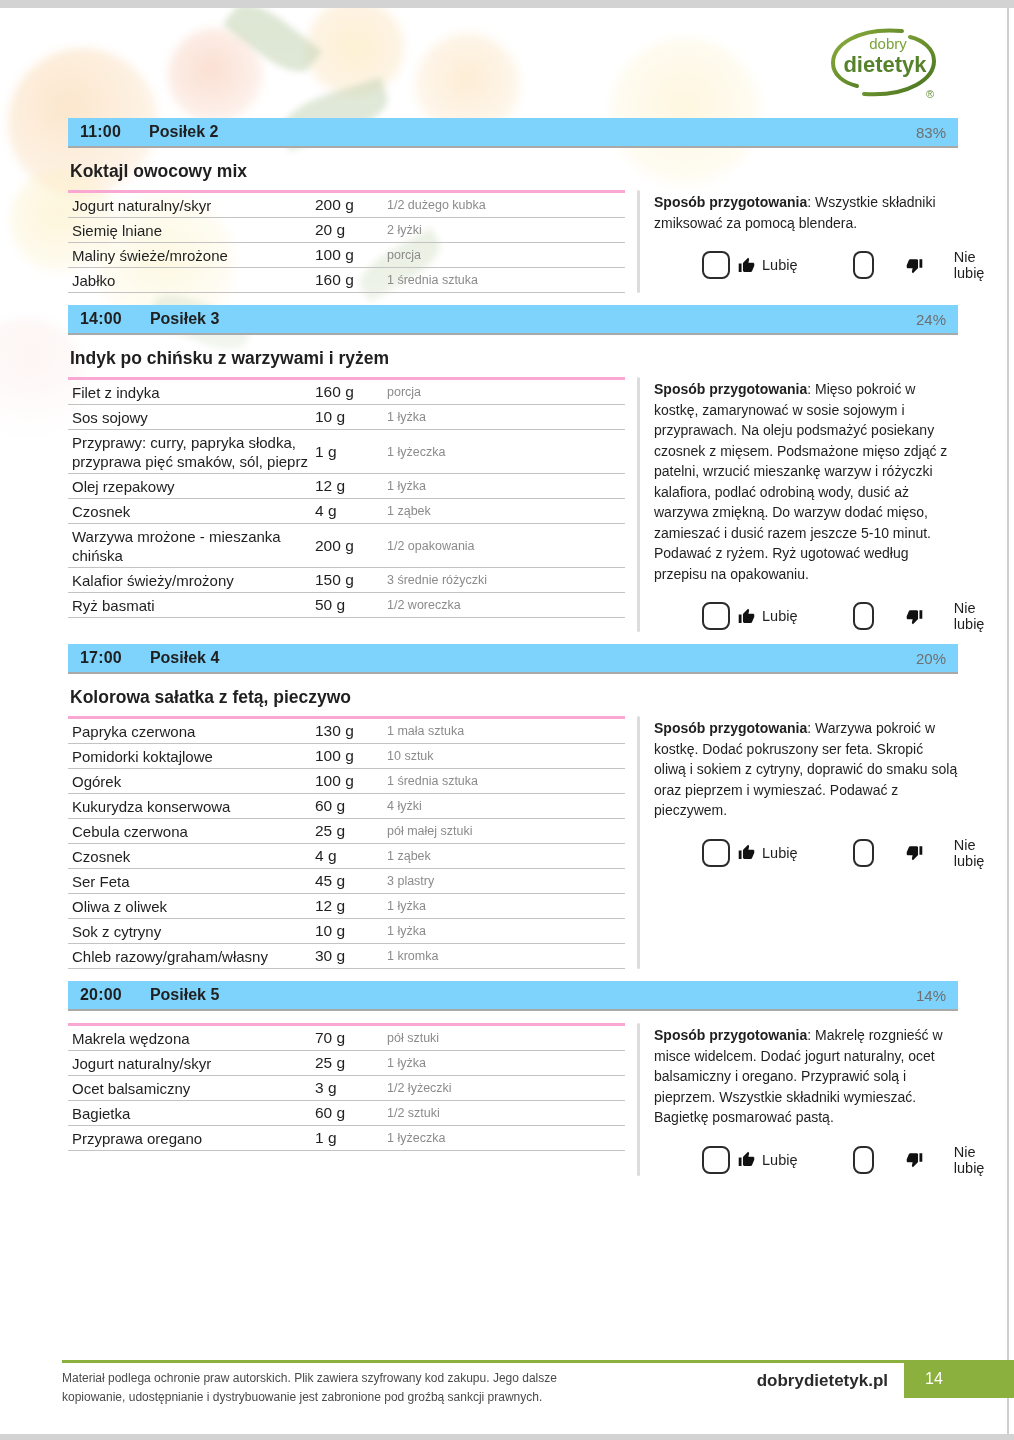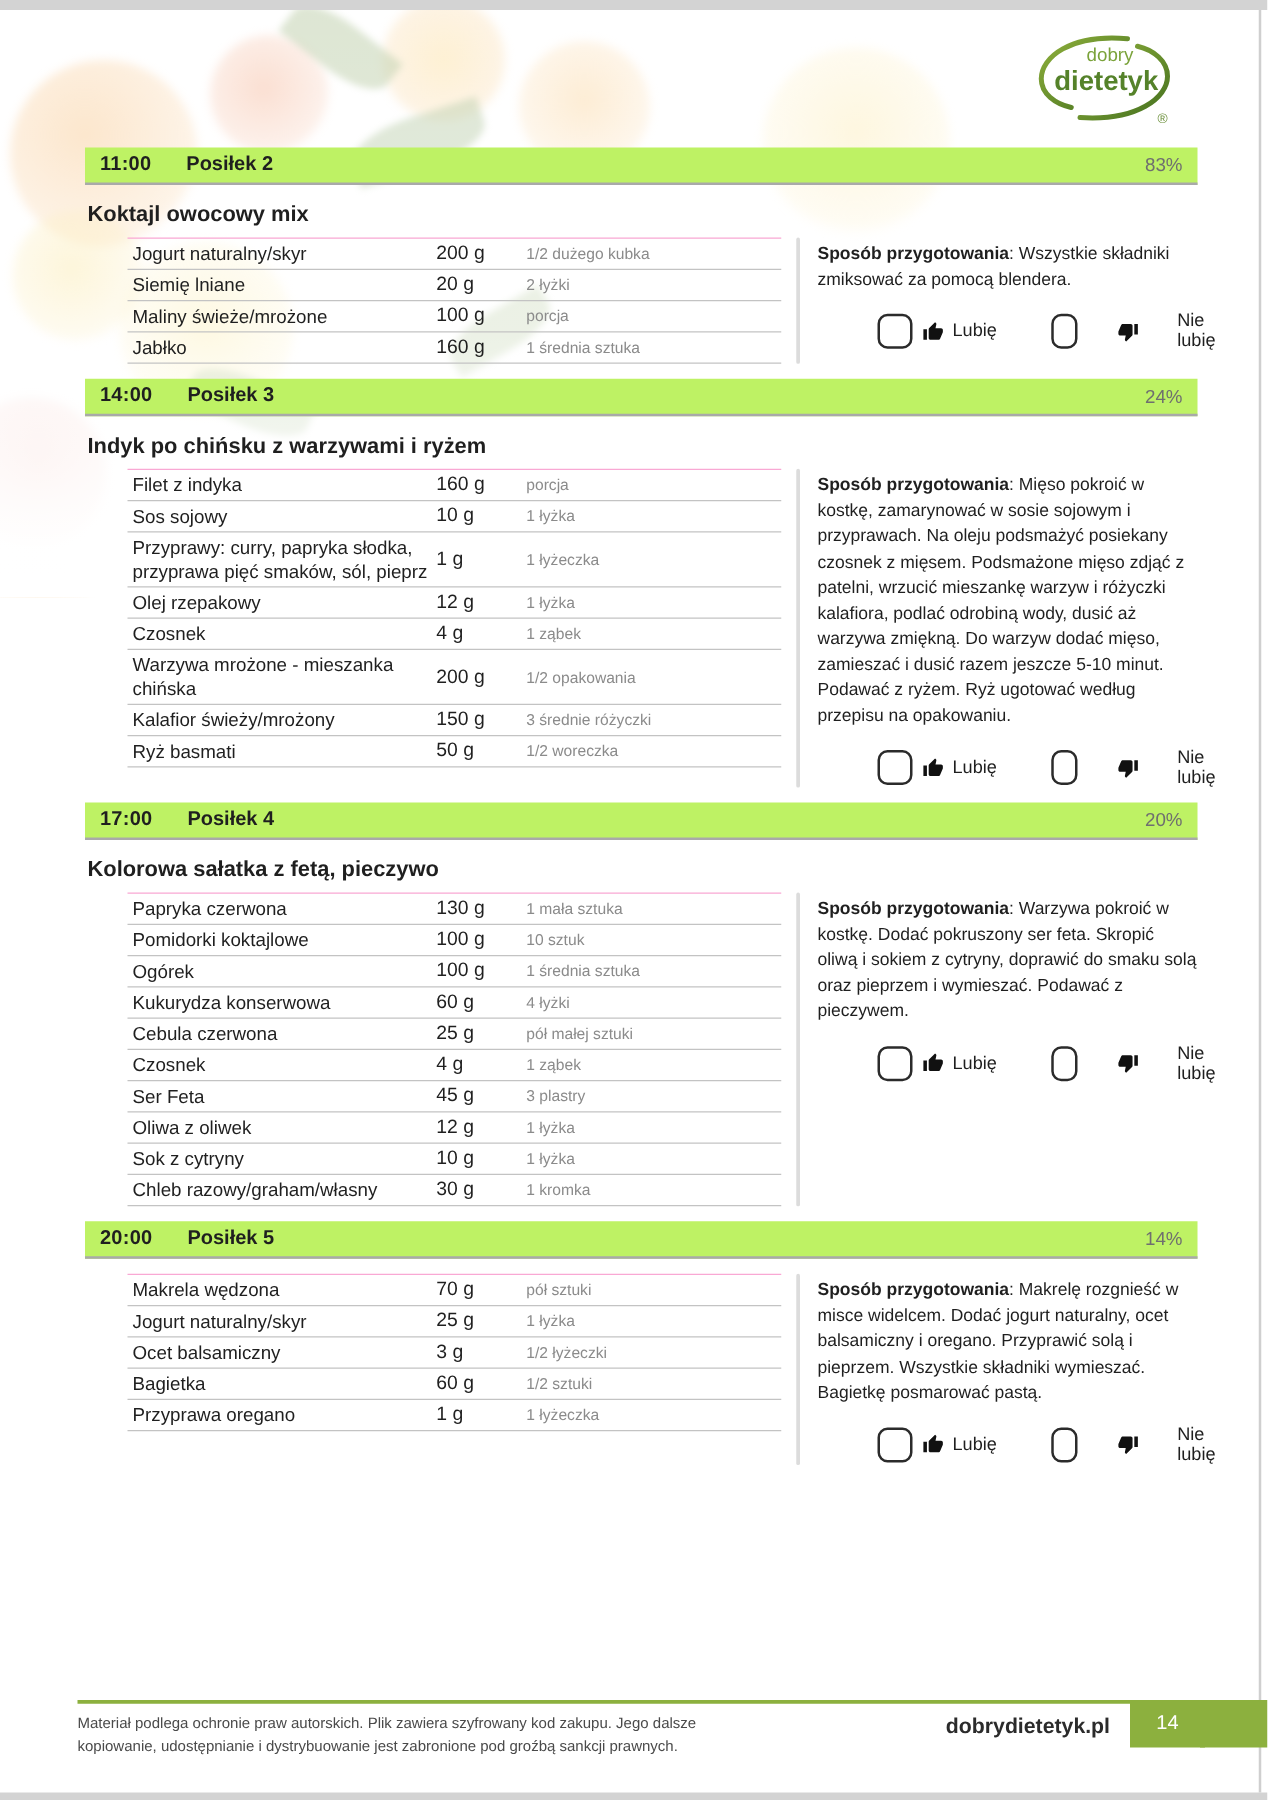--- a/index.html
+++ b/index.html
@@ -21,47 +21,47 @@
      linear-gradient(180deg, rgba(255,255,255,.55) 0%, rgba(255,255,255,.62) 55%, #ffffff 96%);}
 
   
   .logo{position:absolute;top:24px;left:826px;width:118px;height:84px;}
 
   
   .content{position:absolute;top:118px;left:68px;width:890px;}
 
   .meal{margin-bottom:12px;}
   .meal-header{
-    height:30px;background:#bef264;border-bottom:2px solid #a9a9a9;
+    height:30px;background:#7dd3fc;border-bottom:2px solid #a9a9a9;
     display:flex;align-items:center;padding:0 12px;box-sizing:border-box;
     margin-bottom:12px;
   }
   .meal-time{font-weight:bold;font-size:16px;letter-spacing:.2px;}
   .meal-name{font-weight:bold;font-size:16px;margin-left:28px;}
   .meal-percent{margin-left:auto;font-size:15px;color:#6f6f6f;}
 
   .meal-title{font-size:17.5px;font-weight:bold;margin:0 0 8px 2px;line-height:22px;}
 
   .meal-body{display:flex;align-items:stretch;}
-  .ingredients{width:557px;border-top:1px solid #f9a8d4;margin-left:34px;}
+  .ingredients{width:557px;border-top:3px solid #f9a8d4;}
   .ing-row{
     display:grid;grid-template-columns:247px 72px auto;align-items:center;
     border-bottom:1px solid #c3c3c3;padding:2.5px 0;min-height:18px;
   }
   .ing-name{font-size:15px;line-height:19px;padding-left:4px;}
   .ing-amount{font-size:15.5px;}
   .ing-measure{font-size:12.5px;color:#8b8b8b;}
 
   .vdivider{width:3px;background:#dcdcdc;margin-left:12px;border-radius:2px;}
   .prep{width:304px;padding-left:14px;}
   .prep-text{margin:2px 0 0 0;font-size:14px;line-height:20.5px;color:#1f1f1f;}
   .prep-text b{font-weight:bold;}
   .votes{display:flex;align-items:center;margin-top:16px;padding-left:48px;}
   .vote{display:flex;align-items:center;cursor:pointer;}
-  .vote + .vote{margin-left:44px;gap:24px;}
+  .vote + .vote{margin-left:56px;gap:24px;}
   .checkbox{
     width:24px;height:24px;border:2px solid #2b2b2b;border-radius:8px;
     background:#ffffff;display:inline-block;
   }
   .thumb{margin-left:8px;flex:0 0 auto;}
   .vote-label{margin-left:7px;font-size:14.5px;}
 
   
   .footer-line{position:absolute;left:62px;top:1360px;width:842px;height:3px;background:var(--green,#8cb03e);}
   .badge{

